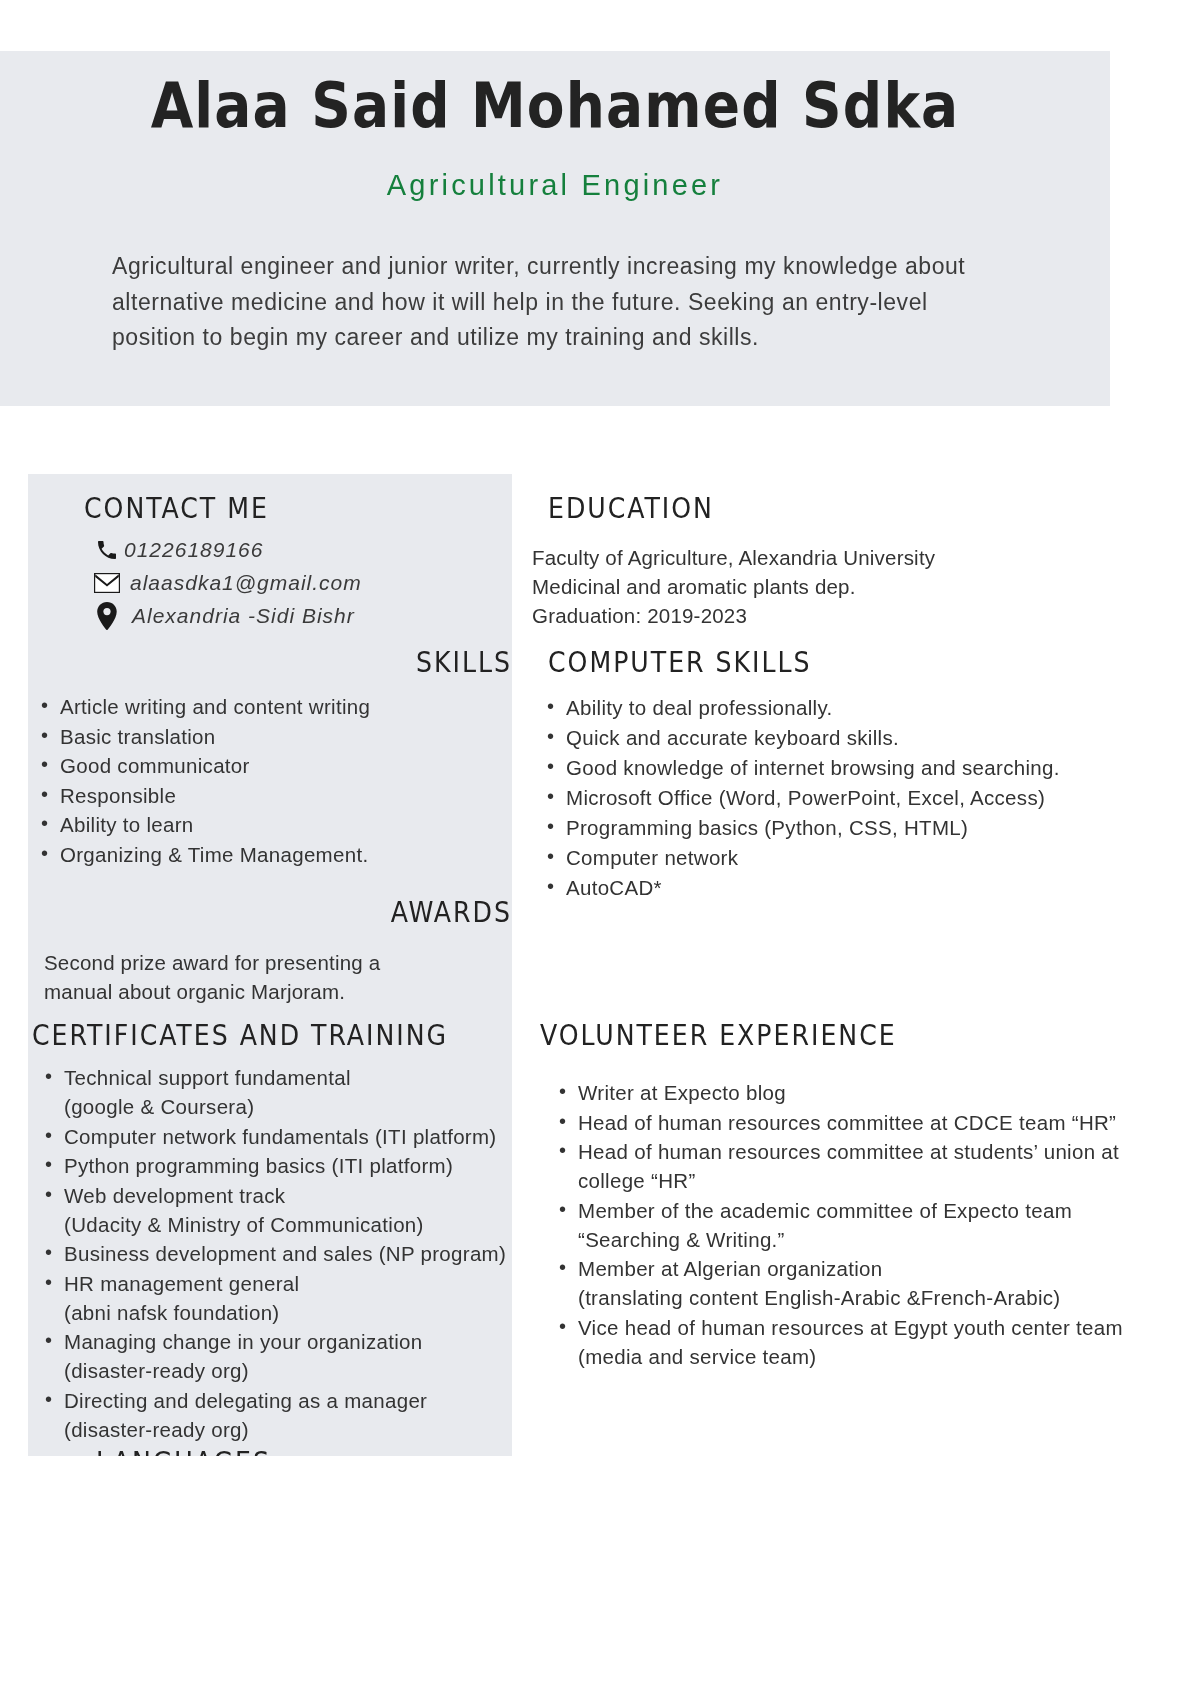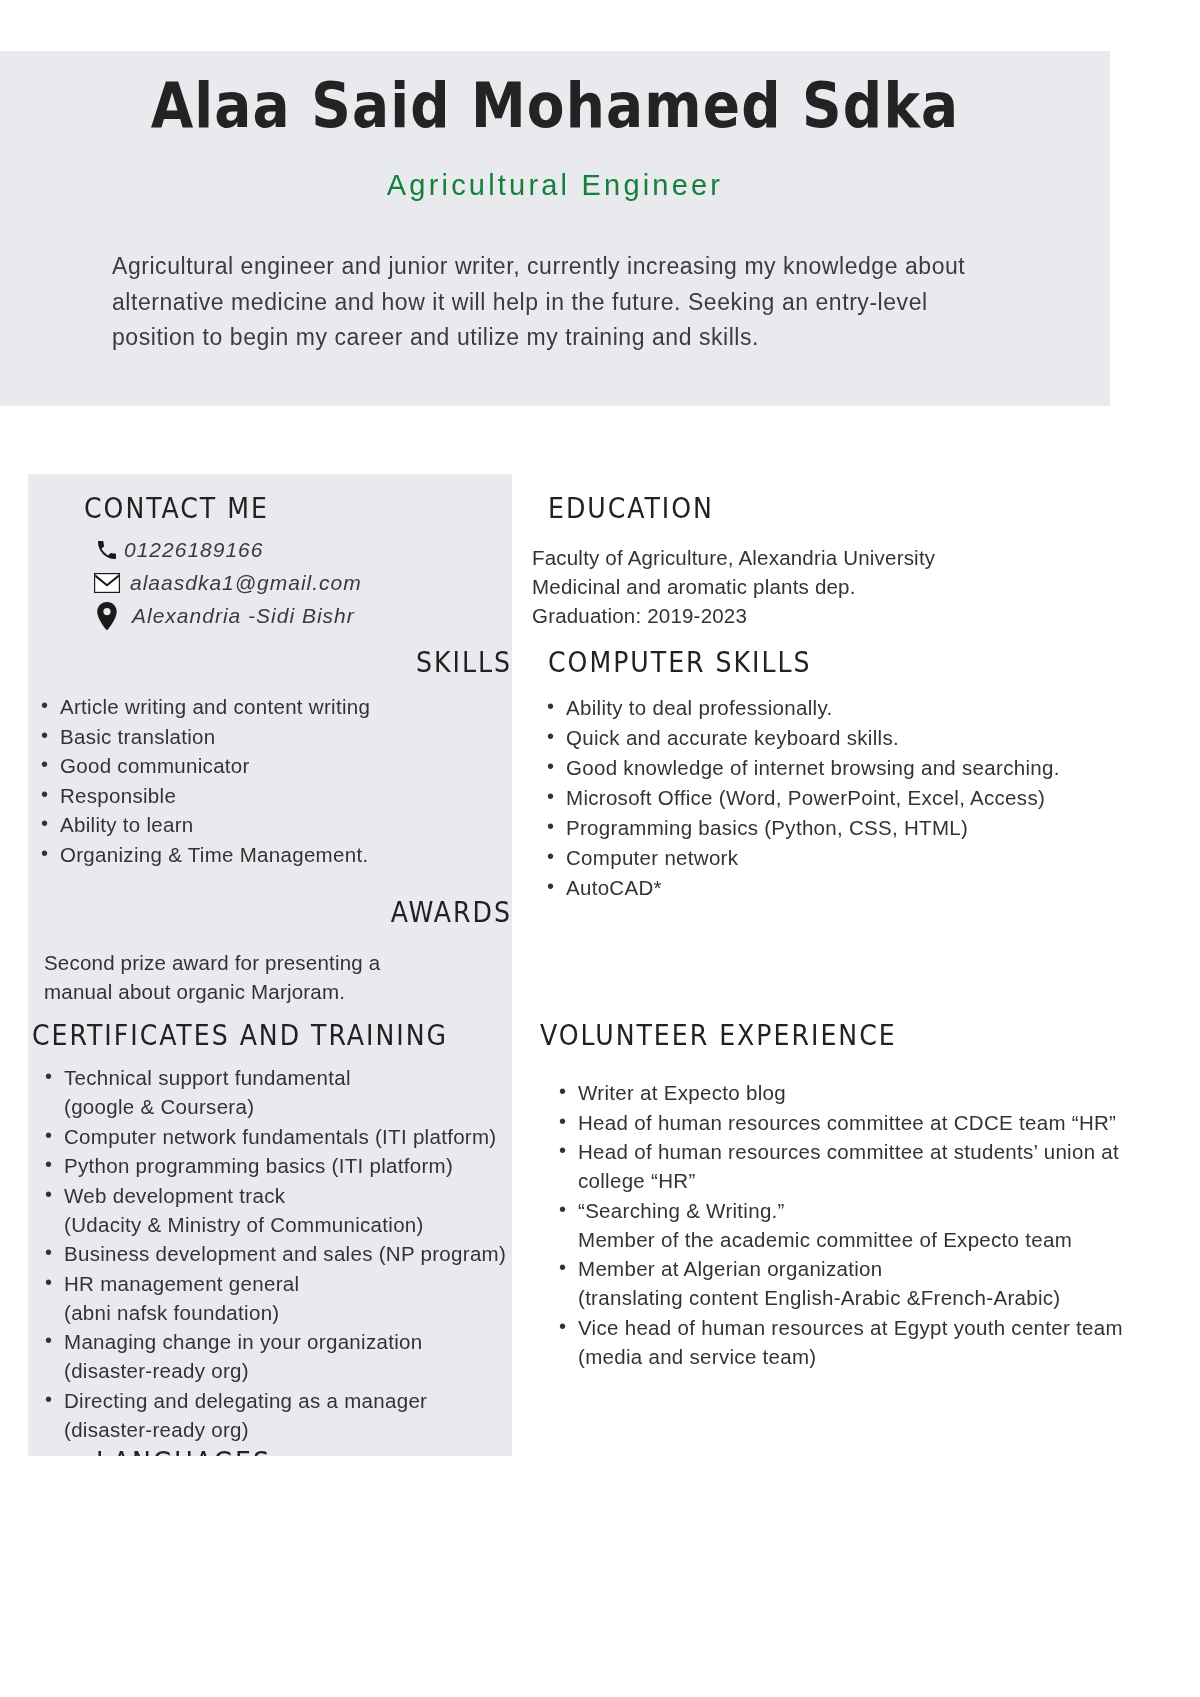--- a/index.html
+++ b/index.html
@@ -307,22 +307,22 @@
           <span class="sub-line">Writer at Expecto blog</span>
         </li>
         <li>
           <span class="sub-line">Head of human resources committee at CDCE team “HR”</span>
         </li>
         <li>
           <span class="sub-line">Head of human resources committee at students’ union at</span>
           <span class="sub-line">college “HR”</span>
         </li>
         <li>
+          <span class="sub-line">Member of the academic committee of Expecto team</span>
           <span class="sub-line">“Searching &amp; Writing.”</span>
-          <span class="sub-line">Member of the academic committee of Expecto team</span>
         </li>
         <li>
           <span class="sub-line">Member at Algerian organization</span>
           <span class="sub-line">(translating content English-Arabic &amp;French-Arabic)</span>
         </li>
         <li>
           <span class="sub-line">Vice head of human resources at Egypt youth center team</span>
           <span class="sub-line">(media and service team)</span>
         </li>
       </ul>

